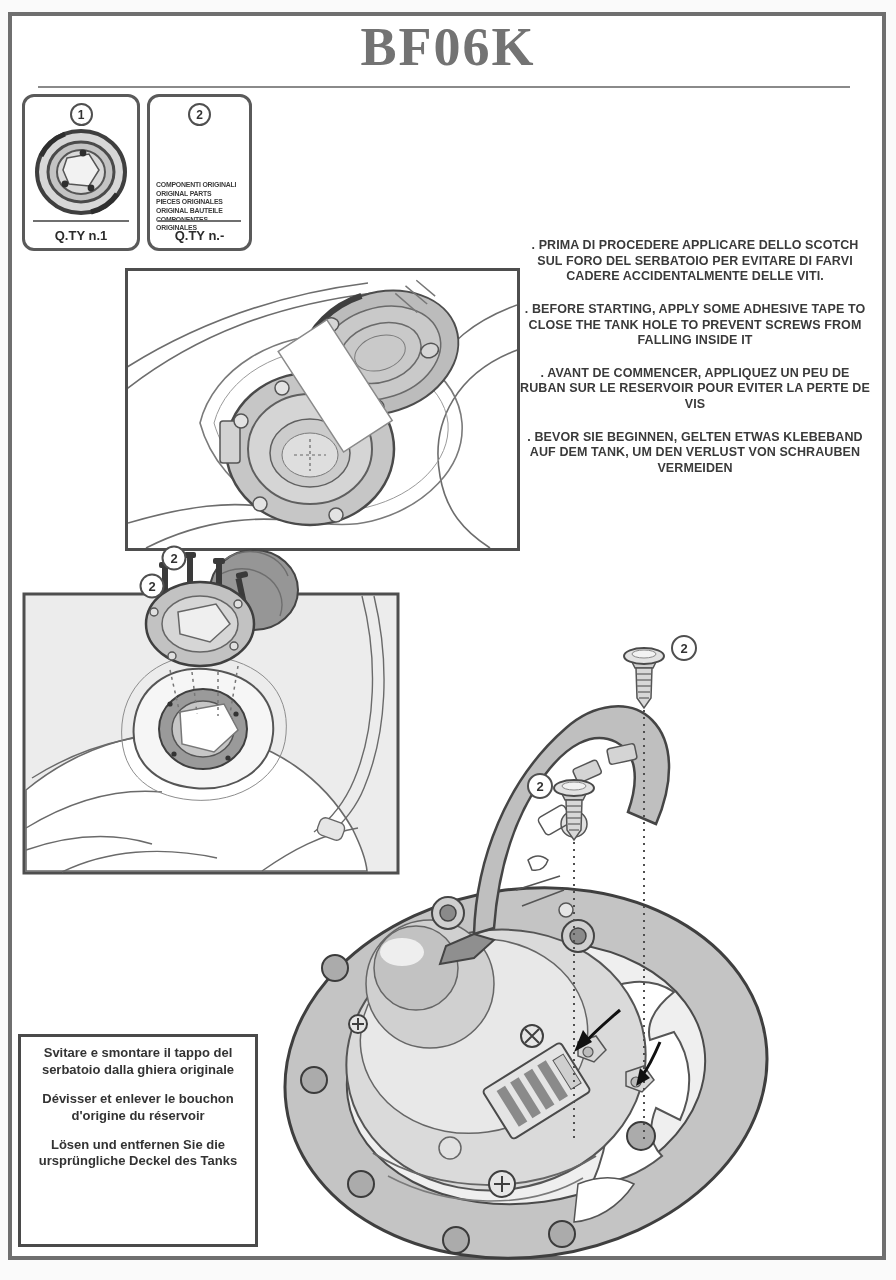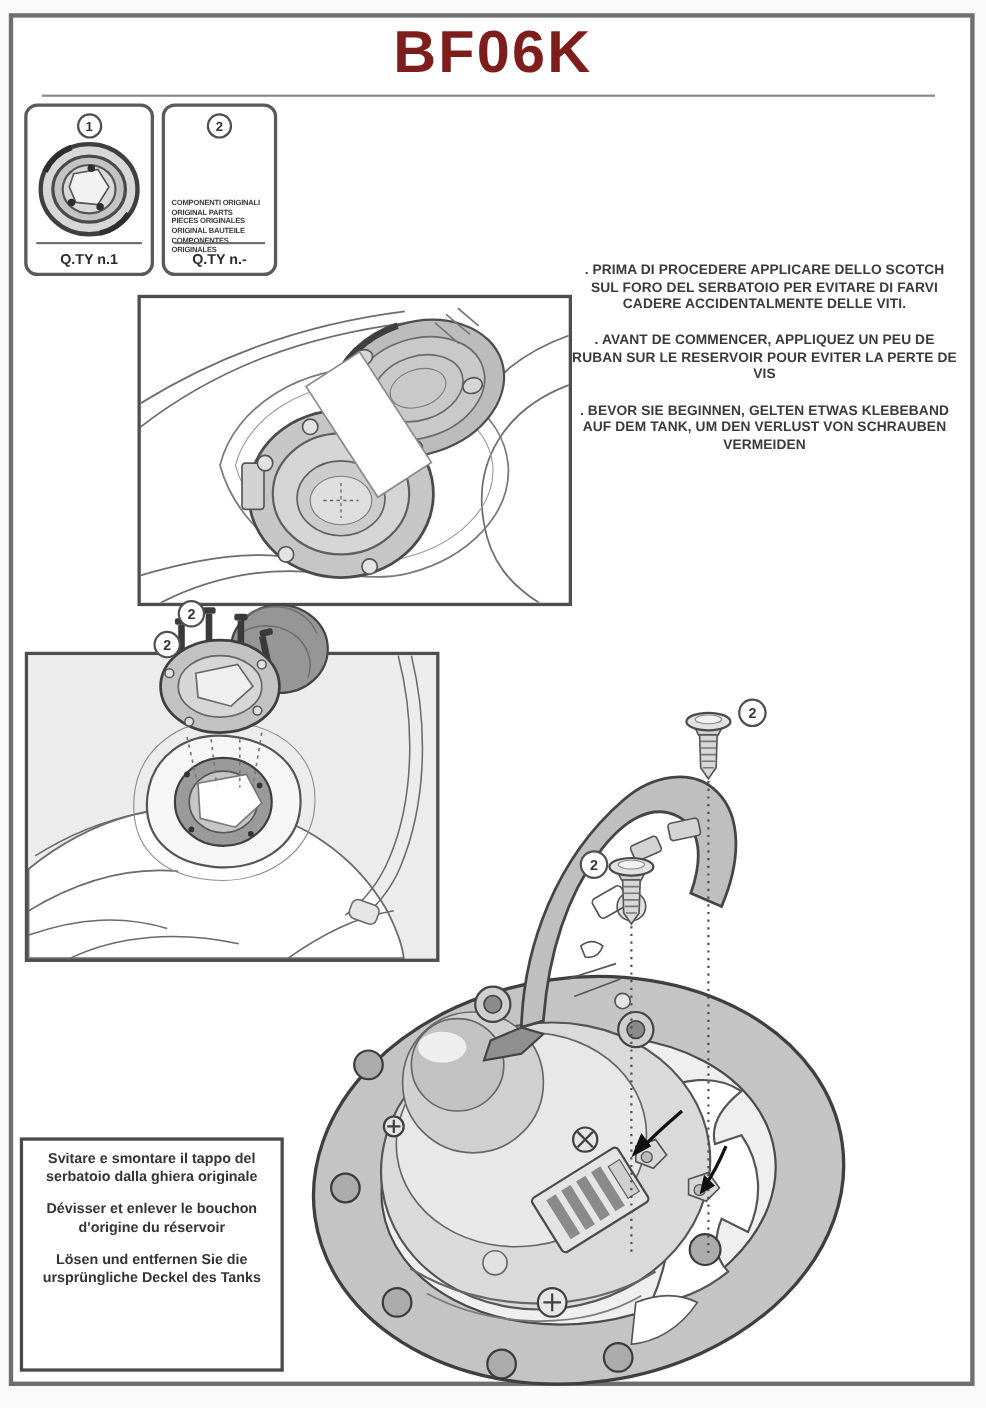--- a/index.html
+++ b/index.html
@@ -1,19 +1,19 @@
 <!DOCTYPE html>
 <html><head>
 <meta charset="utf-8">
 <style>
   * { margin:0; padding:0; box-sizing:border-box; }
   html,body { width:896px; height:1280px; background:#fafafa; font-family:"Liberation Sans", sans-serif; }
   .stage { position:relative; width:896px; height:1280px; overflow:hidden; background:#fafafa; }
   .page { position:absolute; left:8px; top:12px; width:878px; height:1248px; background:#ffffff; border:4px solid #6f6f6f; }
-  .title { position:absolute; left:0; top:16px; width:896px; text-align:center; font-size:54px; font-weight:bold; letter-spacing:2px; color:#7f1d1d; }
+  .title { position:absolute; left:0; top:16px; width:896px; text-align:center; font-size:54px; font-weight:bold; letter-spacing:2px; color:#737373;font-family:Liberation Serif, serif; }
   .title-rule { position:absolute; left:38px; top:86px; width:812px; height:2px; background:#8a8a8a; }
 
   .part-box { position:absolute; border:3px solid #5a5a5a; border-radius:12px; background:#fff; }
   .part-box .callout { margin:6px auto 0 auto; }
   .callout { width:23px; height:23px; border:2px solid #4f4f4f; border-radius:50%; background:#fff;
              display:flex; align-items:center; justify-content:center; font-size:12px; font-weight:bold; color:#333; }
   .qty-rule { position:absolute; left:8px; right:8px; bottom:26px; height:2px; background:#6f6f6f; }
   .qty { position:absolute; left:0; right:0; bottom:5px; text-align:center; font-size:13px; font-weight:bold; color:#2b2b2b; }
   .orig-lines { position:absolute; left:6px; top:84px; right:4px; font-size:6.9px; font-weight:bold; color:#3c3c3c; line-height:1.25; letter-spacing:-0.2px; }
 
@@ -110,20 +110,21 @@
         <circle cx="154" cy="117" r="7" fill="#e3e3e3" stroke="#555" stroke-width="1.5"></circle>
       </g>
       <g transform="rotate(-33 208 118)">
         <rect x="180" y="55" width="58" height="120" fill="#ffffff" stroke="#8a8a8a" stroke-width="1.5"></rect>
       </g>
     </svg>
   </div>
 
   <div class="instr-top">
     <p>. PRIMA DI PROCEDERE APPLICARE DELLO SCOTCH SUL FORO DEL SERBATOIO PER EVITARE DI FARVI CADERE ACCIDENTALMENTE DELLE VITI.</p>
+    <p>. BEFORE STARTING, APPLY SOME ADHESIVE TAPE TO CLOSE THE TANK HOLE TO PREVENT SCREWS FROM FALLING INSIDE IT</p>
     <p>. AVANT DE COMMENCER, APPLIQUEZ UN PEU DE RUBAN SUR LE RESERVOIR POUR EVITER LA PERTE DE VIS</p>
     <p>. BEVOR SIE BEGINNEN, GELTEN ETWAS KLEBEBAND AUF DEM TANK, UM DEN VERLUST VON SCHRAUBEN VERMEIDEN</p>
   </div>
 
   <svg class="svg-abs" style="left:22px; top:528px;" width="378" height="347" viewBox="0 0 378 347">
     <rect x="2" y="66" width="374" height="279" fill="#ececec" stroke="#4e4e4e" stroke-width="3"></rect>
     <path d="M 4 343 L 4 262 C 60 216 130 196 200 208 C 250 216 300 248 330 300 C 340 320 344 332 345 343 Z" fill="#ffffff" stroke="#6a6a6a" stroke-width="1.6"></path>
     <g fill="none" stroke="#6a6a6a" stroke-width="1.4">
       <path d="M 10 250 C 70 212 140 198 205 210"></path>
       <path d="M 4 300 C 50 272 95 260 140 264"></path>

